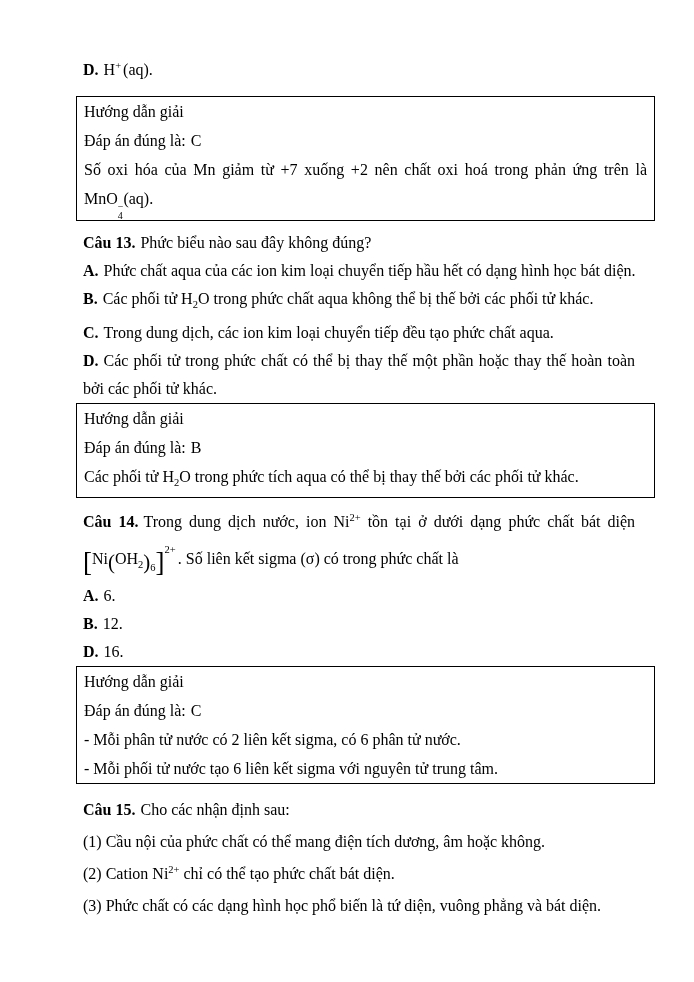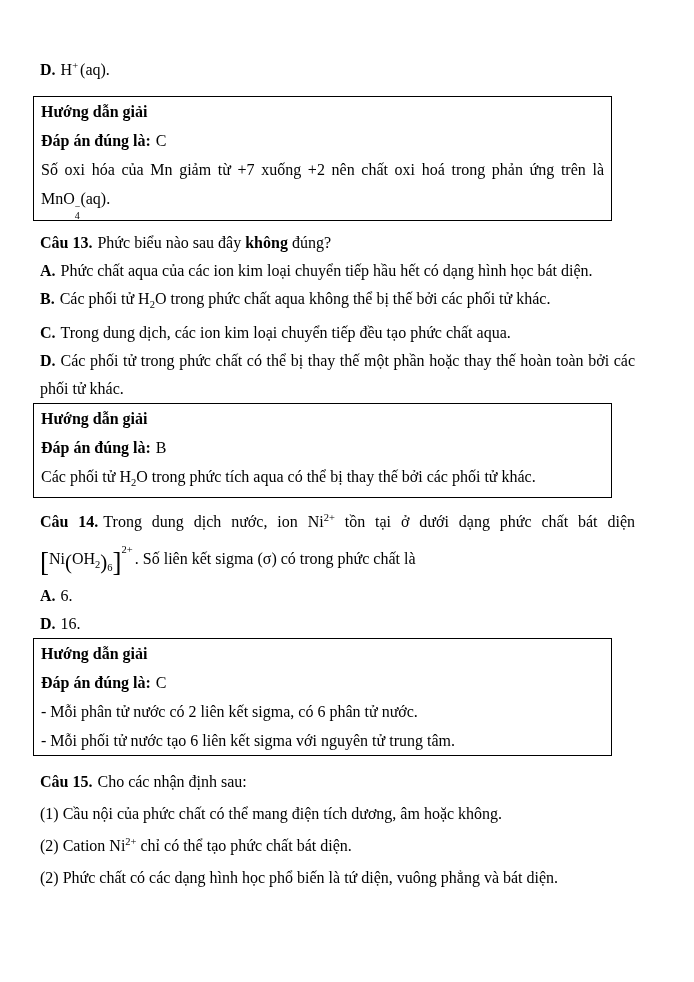--- a/index.html
+++ b/index.html
@@ -5,31 +5,31 @@
   html, body { margin: 0; padding: 0; }
   body {
     width: 694px; height: 982px;
     background: #ffffff;
     font-family: "Liberation Serif", "DejaVu Serif", serif;
     color: #000000;
   }
   .page {
     box-sizing: border-box;
     width: 694px; height: 924px;
-    padding: 52px 59px 0 40px;
+    padding: 52px 59px 0 83px;
     font-size: 16px;
     overflow: hidden;
   }
   .p {
     margin: 0;
     line-height: 28px;
     text-align: justify;
   }
   .oneline { white-space: nowrap; text-align: left; }
-  b, .b { font-weight: bold; }
+  b, .b { font-weight: normal; }
   .opt-label { font-weight: bold; margin-right: 5px; }
   .q-label  { font-weight: bold; margin-right: 5px; }
   .answer-letter { margin-left: 5px; font-weight: normal; }
 
   .box {
     box-sizing: border-box;
     border: 1.5px solid #000000;
     width: 579px;
     margin-left: -7px;
     padding: 0 7px;
@@ -115,20 +115,23 @@
     </p>
   </div>
 
   <p class="p mt-q14">
     <span class="q-label">Câu 14.</span><span>Trong dung dịch nước, ion Ni</span><span class="sup">2+</span><span> tồn tại ở dưới dạng phức chất bát diện </span><span class="nowrap"><span class="brL">[</span><span>Ni</span><span class="brM">(</span><span>OH</span><span class="sub">2</span><span class="brM">)</span><span class="sub6">6</span><span class="brL">]</span><span class="supC">2+</span></span><span class="gap-l">. Số liên kết sigma (σ) có trong phức chất là</span>
   </p>
   <p class="p oneline">
     <span class="opt-label">A.</span><span>6.</span>
   </p>
   <p class="p oneline">
+    <span class="opt-label">B.</span><span>12.</span>
+  </p>
+  <p class="p oneline">
     <span class="opt-label">D.</span><span>16.</span>
   </p>
 
   <div class="box box-3">
     <p class="p oneline b">Hướng dẫn giải</p>
     <p class="p oneline">
       <span class="b">Đáp án đúng là:</span><span class="answer-letter">C</span>
     </p>
     <p class="p oneline">- Mỗi phân tử nước có 2 liên kết sigma, có 6 phân tử nước.</p>
     <p class="p oneline">- Mỗi phối tử nước tạo 6 liên kết sigma với nguyên tử trung tâm.</p>
@@ -137,16 +140,16 @@
   <p class="p oneline mt-q15">
     <span class="q-label">Câu 15.</span><span>Cho các nhận định sau:</span>
   </p>
   <p class="p oneline">
     <span>(1) Cầu nội của phức chất có thể mang điện tích dương, âm hoặc không.</span><span class="sup"></span><span></span>
   </p>
   <p class="p oneline">
     <span>(2) Cation Ni</span><span class="sup">2+</span><span> chỉ có thể tạo phức chất bát diện.</span>
   </p>
   <p class="p oneline">
-    <span>(2) Phức chất có các dạng hình học phổ biến là tứ diện, vuông phẳng và bát diện.</span><span class="sup"></span><span></span>
+    <span>(3) Phức chất có các dạng hình học phổ biến là tứ diện, vuông phẳng và bát diện.</span><span class="sup"></span><span></span>
   </p>
 
 </div>
 
 </body></html>

